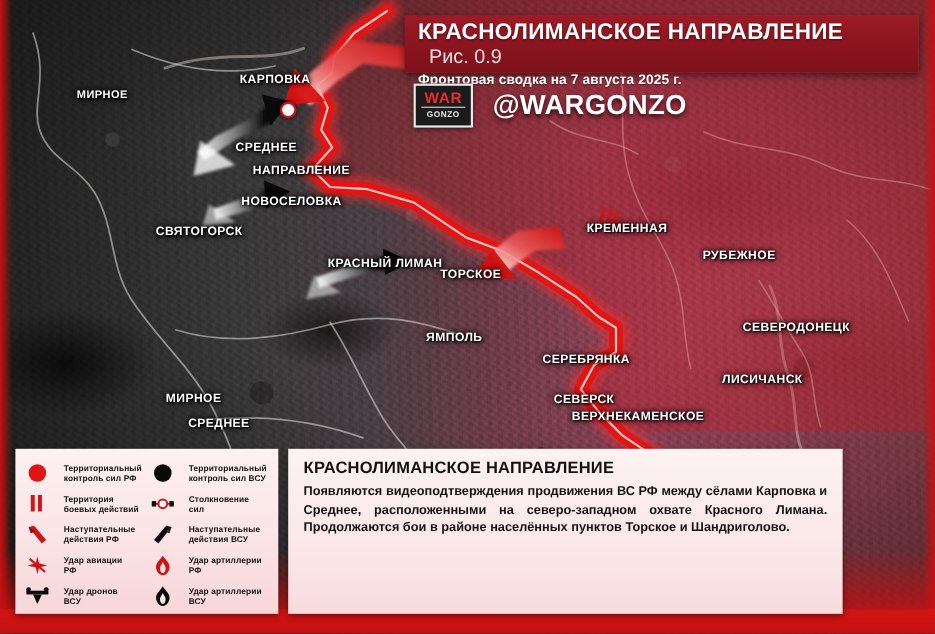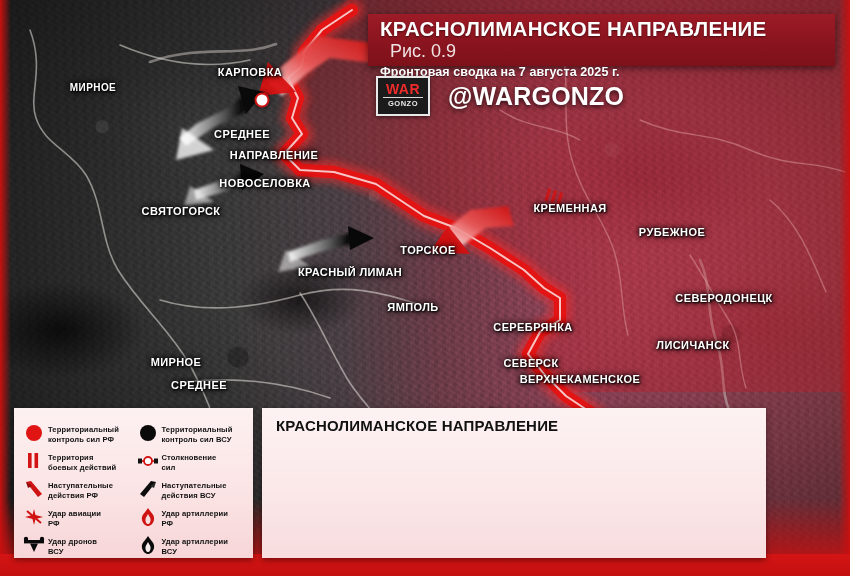--- a/index.html
+++ b/index.html
@@ -106,21 +106,21 @@
   }
 
   
   #legend{
     position:absolute;left:14px;top:408px;width:239px;height:150px;
     background:linear-gradient(180deg,#fdf1f1 0%,#fbe4e5 55%,#f7d6d8 100%);
     box-shadow:0 2px 6px rgba(0,0,0,.45);
     padding:8px 6px 6px 8px;box-sizing:border-box;
     display:grid;grid-template-columns:1fr 1fr;grid-auto-rows:28px;column-gap:2px;
   }
-  .lrow{display:flex;align-items:flex-end;gap:2px;}
+  .lrow{display:flex;align-items:center;gap:12px;}
   .lrow .lbl{font-size:7.6px;font-weight:bold;color:#111;line-height:9.4px;letter-spacing:.1px;}
   .lico{width:24px;height:22px;flex:0 0 24px;display:flex;align-items:center;justify-content:center;}
 
   #desc{
     position:absolute;left:262px;top:408px;width:504px;height:150px;
     background:linear-gradient(180deg,#fdf2f2 0%,#fbe7e8 60%,#f8dcde 100%);
     box-shadow:0 2px 6px rgba(0,0,0,.45);
     padding:9px 14px 8px 14px;box-sizing:border-box;
   }
   #desc .dtitle{font-size:15px;font-weight:bold;color:#111;letter-spacing:.2px;margin-bottom:5px;}
@@ -246,21 +246,21 @@
     </g>
   </svg>
 
   <div id="cities">
       <div class="city sm" style="left: 93px; top: 87px;">МИРНОЕ</div>
       <div class="city" style="left: 250px; top: 72px;">КАРПОВКА</div>
       <div class="city" style="left: 242px; top: 134px;">СРЕДНЕЕ</div>
       <div class="city" style="left: 274px; top: 155px;">НАПРАВЛЕНИЕ</div>
       <div class="city" style="left: 265px; top: 183px;">НОВОСЕЛОВКА</div>
       <div class="city" style="left: 181px; top: 211px;">СВЯТОГОРСК</div>
-      <div class="city" style="left: 330px; top: 272px; padding-left: 40px;">КРАСНЫЙ ЛИМАН</div>
+      <div class="city" style="left: 330px; top: 240px; padding-left: 40px;">КРАСНЫЙ ЛИМАН</div>
       <div class="city" style="left: 428px; top: 250px;">ТОРСКОЕ</div>
       <div class="city" style="left: 413px; top: 307px;">ЯМПОЛЬ</div>
       <div class="city" style="left: 570px; top: 208px;">КРЕМЕННАЯ</div>
       <div class="city" style="left: 533px; top: 327px;">СЕРЕБРЯНКА</div>
       <div class="city" style="left: 513px; top: 363px; padding-left: 36px;">СЕВЕРСК</div>
       <div class="city" style="left: 580px; top: 379px;">ВЕРХНЕКАМЕНСКОЕ</div>
       <div class="city" style="left: 672px; top: 232px;">РУБЕЖНОЕ</div>
       <div class="city" style="left: 724px; top: 298px;">СЕВЕРОДОНЕЦК</div>
       <div class="city" style="left: 693px; top: 345px;">ЛИСИЧАНСК</div>
       <div class="city" style="left: 176px; top: 362px;">МИРНОЕ</div>
@@ -378,15 +378,16 @@
             <path d="M11 1 C 14 6, 18 8, 17 13 C 16 17.5, 12.5 19, 11 19 C 9.5 19, 6 17.5, 5 13 C 4 8, 8 6, 11 1 Z" fill="#0a0a0a"></path>
             <path d="M11 7 C 12.5 10, 14 11, 13.5 14 C 13 16.5, 11.8 17, 11 17 C 10.2 17, 9 16.5, 8.5 14 C 8 11, 9.5 10, 11 7 Z" fill="#f4eaea"></path>
           </svg>
         </span>
         <span class="lbl">Удар артиллерии<br>ВСУ</span>
       </div>
     </div>
 
   <div id="desc">
     <div class="dtitle">КРАСНОЛИМАНСКОЕ НАПРАВЛЕНИЕ</div>
+    <div class="dbody">Появляются видеоподтверждения продвижения ВС РФ между сёлами Карповка и Среднее, расположенными на северо-западном охвате Красного Лимана. Продолжаются бои в районе населённых пунктов Торское и Шандриголово.</div>
   </div>
 
 </div>
 
 </body></html>

